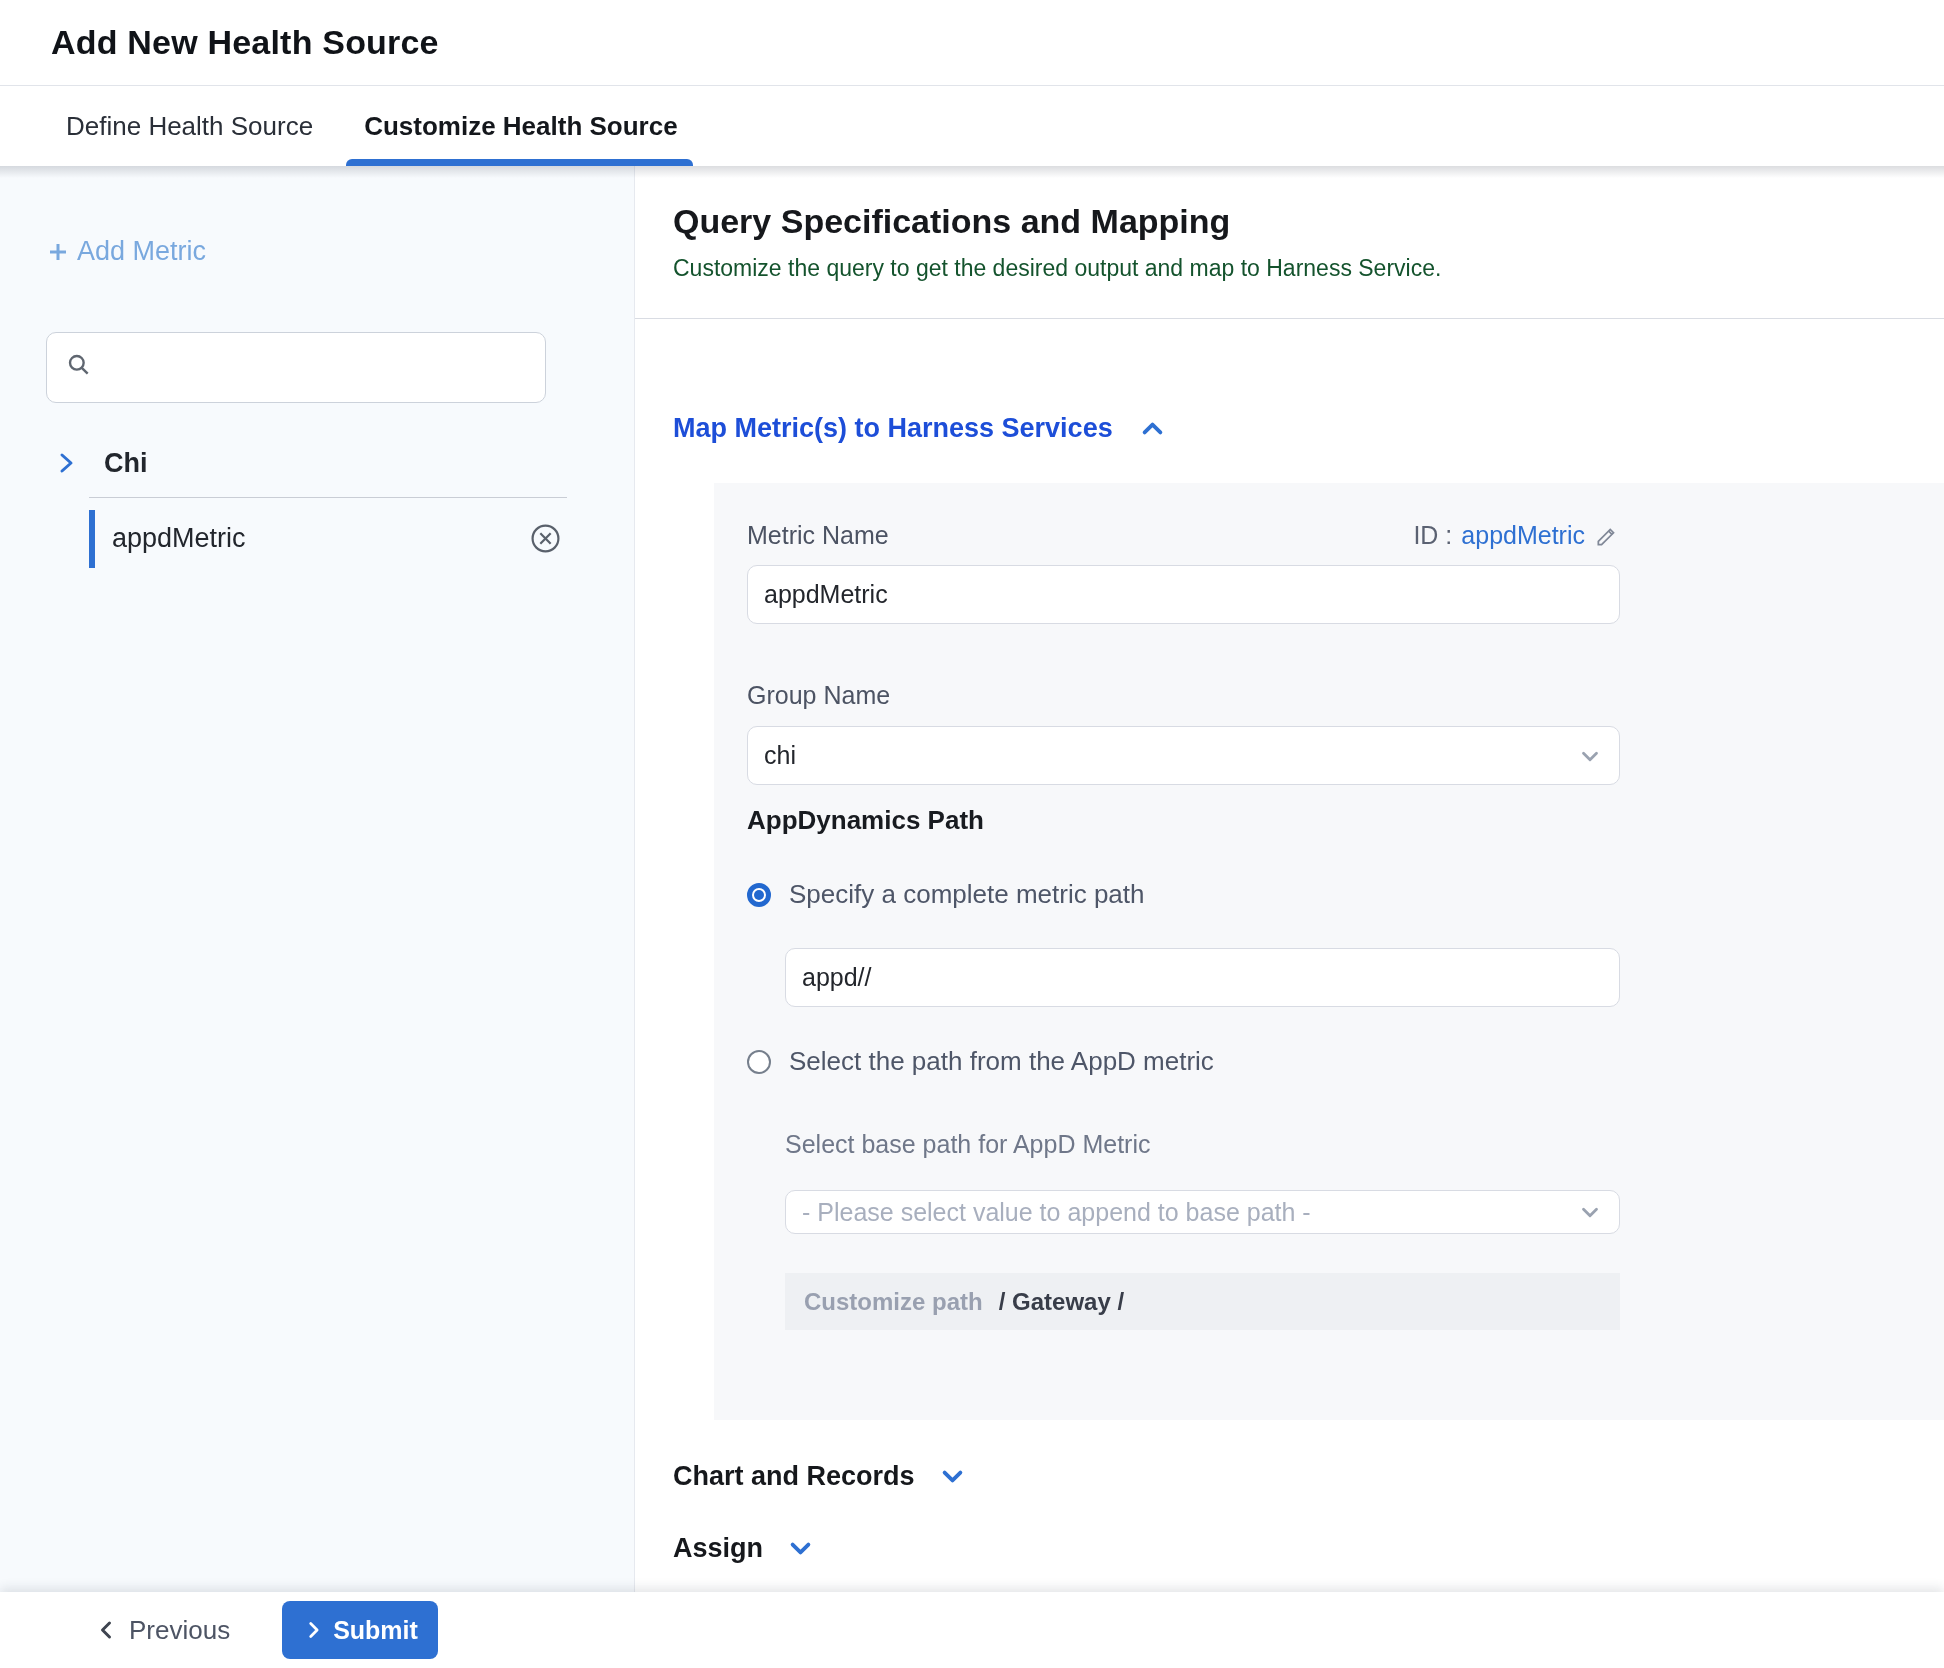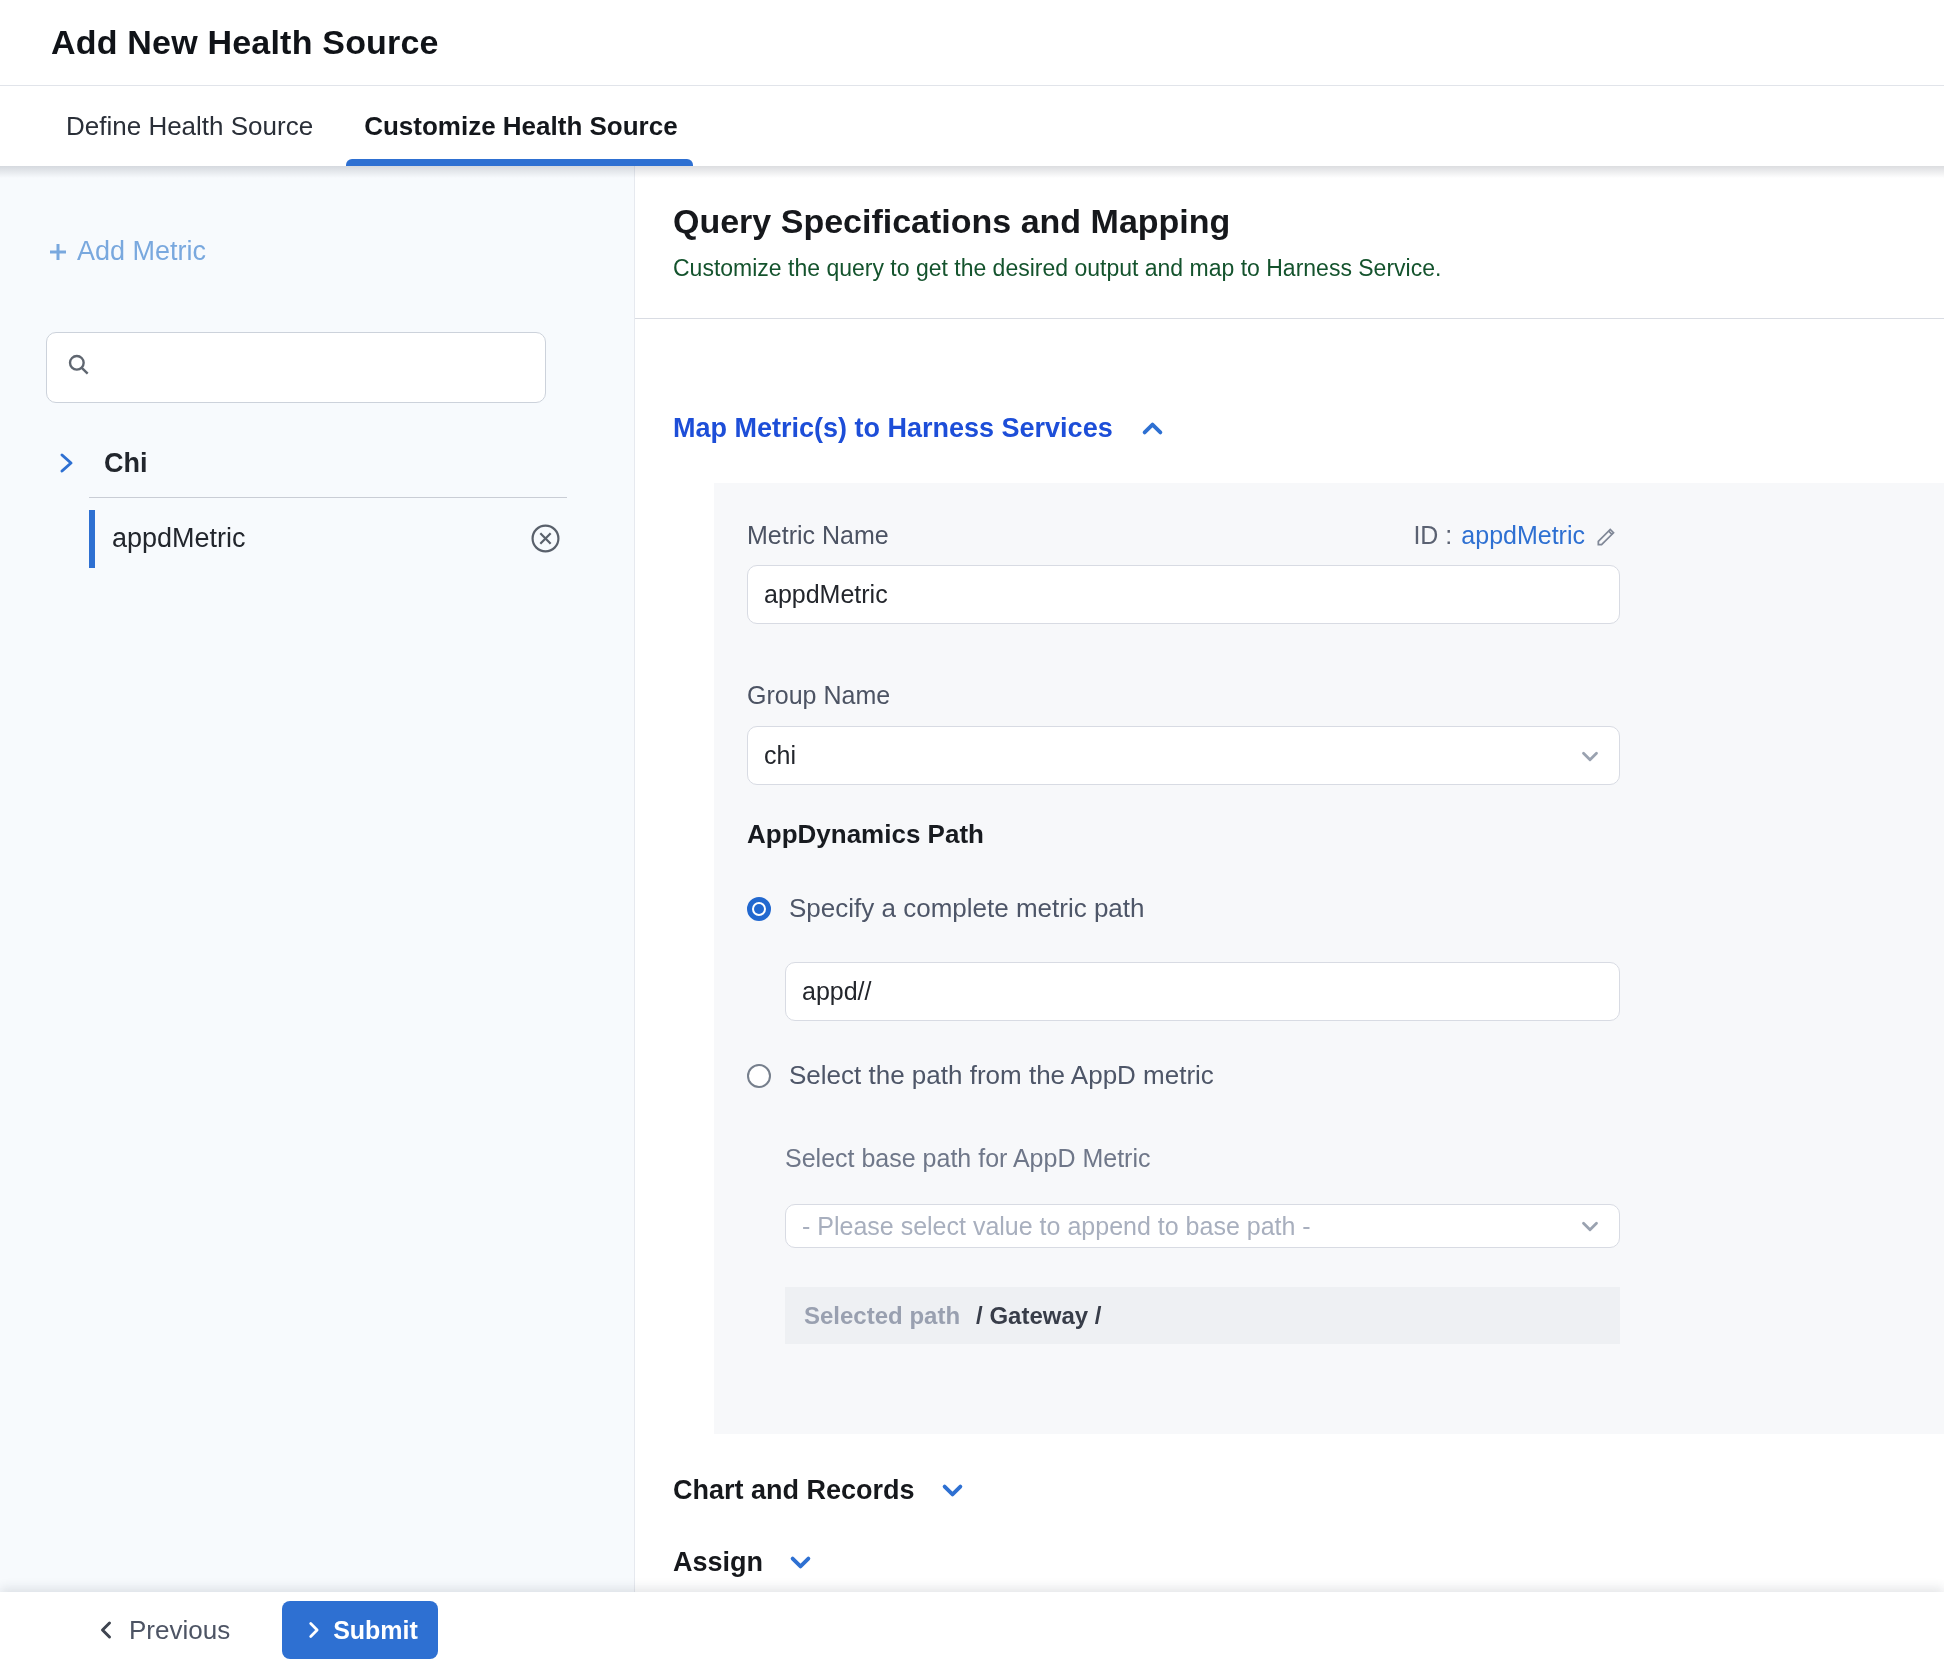--- a/index.html
+++ b/index.html
@@ -52,21 +52,21 @@
   .id-wrap{display:flex;align-items:center;gap:9px;}
   .id-prefix{font-size:25px;color:#5b6272;}
   .id-value{font-size:25px;color:#2e70d2;cursor:pointer;}
   .text-input{width:873px;height:59px;margin-top:15px;border:1px solid #d8dbe3;border-radius:10px;background:#fff;
     font-size:25px;font-family:inherit;color:#23262c;padding:0 16px;outline:none;display:block;}
   .group-label-top{margin-top:57px;display:block;}
   .select{width:873px;height:59px;margin-top:16px;border:1px solid #d8dbe3;border-radius:10px;background:#fff;
     display:flex;align-items:center;justify-content:space-between;padding:0 16px 0 16px;cursor:pointer;}
   .select .select-value{font-size:25px;color:#23262c;}
   .select .select-placeholder{font-size:25px;color:#a8afbe;}
-  .subhead{margin:34px 0 0 0;font-size:26px;font-weight:700;color:#181b20;}
+  .subhead{margin:20px 0 0 0;font-size:26px;font-weight:700;color:#181b20;}
   .radio-row{margin-top:43px;display:flex;align-items:center;gap:18px;cursor:pointer;}
   .radio{width:24px;height:24px;border-radius:50%;background:#fff;flex:none;position:relative;}
   .radio.selected{border:5px solid #2268cf;}
   .radio.selected::after{content:'';position:absolute;inset:2px;border-radius:50%;background:#2268cf;}
   .radio.unselected{border:2px solid #767f8c;}
   .radio-label{font-size:26px;color:#4e5668;}
   .indent{margin-left:38px;}
   .input-narrow{width:835px;}
   .muted-label{margin:53px 0 0 38px;font-size:25px;color:#6f7789;}
   .select-narrow{width:835px;margin-left:38px;margin-top:31px;height:44px;}
@@ -216,21 +216,21 @@
         <div class="select select-narrow">
           <span class="select-placeholder">- Please select value to append to base path -</span>
           <span style="color:#9aa2b0;display:flex;">
             <svg width="26" height="26" viewBox="0 0 24 24" fill="none" stroke="currentColor" stroke-width="2.6" stroke-linecap="round" stroke-linejoin="round">
                 <polyline points="6,9.5 12,15.5 18,9.5"></polyline>
               </svg>
           </span>
         </div>
 
         <div class="selected-strip">
-          <span class="strip-label">Selected path</span>
+          <span class="strip-label">Customize path</span>
           <span class="strip-value">/ Gateway /</span>
         </div>
       </div>
 
       <div class="collapse-row">
         <h3>Chart and Records</h3>
         <button class="chev-btn">
           <span style="display:flex;">
             <svg width="27" height="27" viewBox="0 0 24 24" fill="none" stroke="currentColor" stroke-width="3.4" stroke-linecap="round" stroke-linejoin="round">
                 <polyline points="5,8.5 12,15.5 19,8.5"></polyline>

